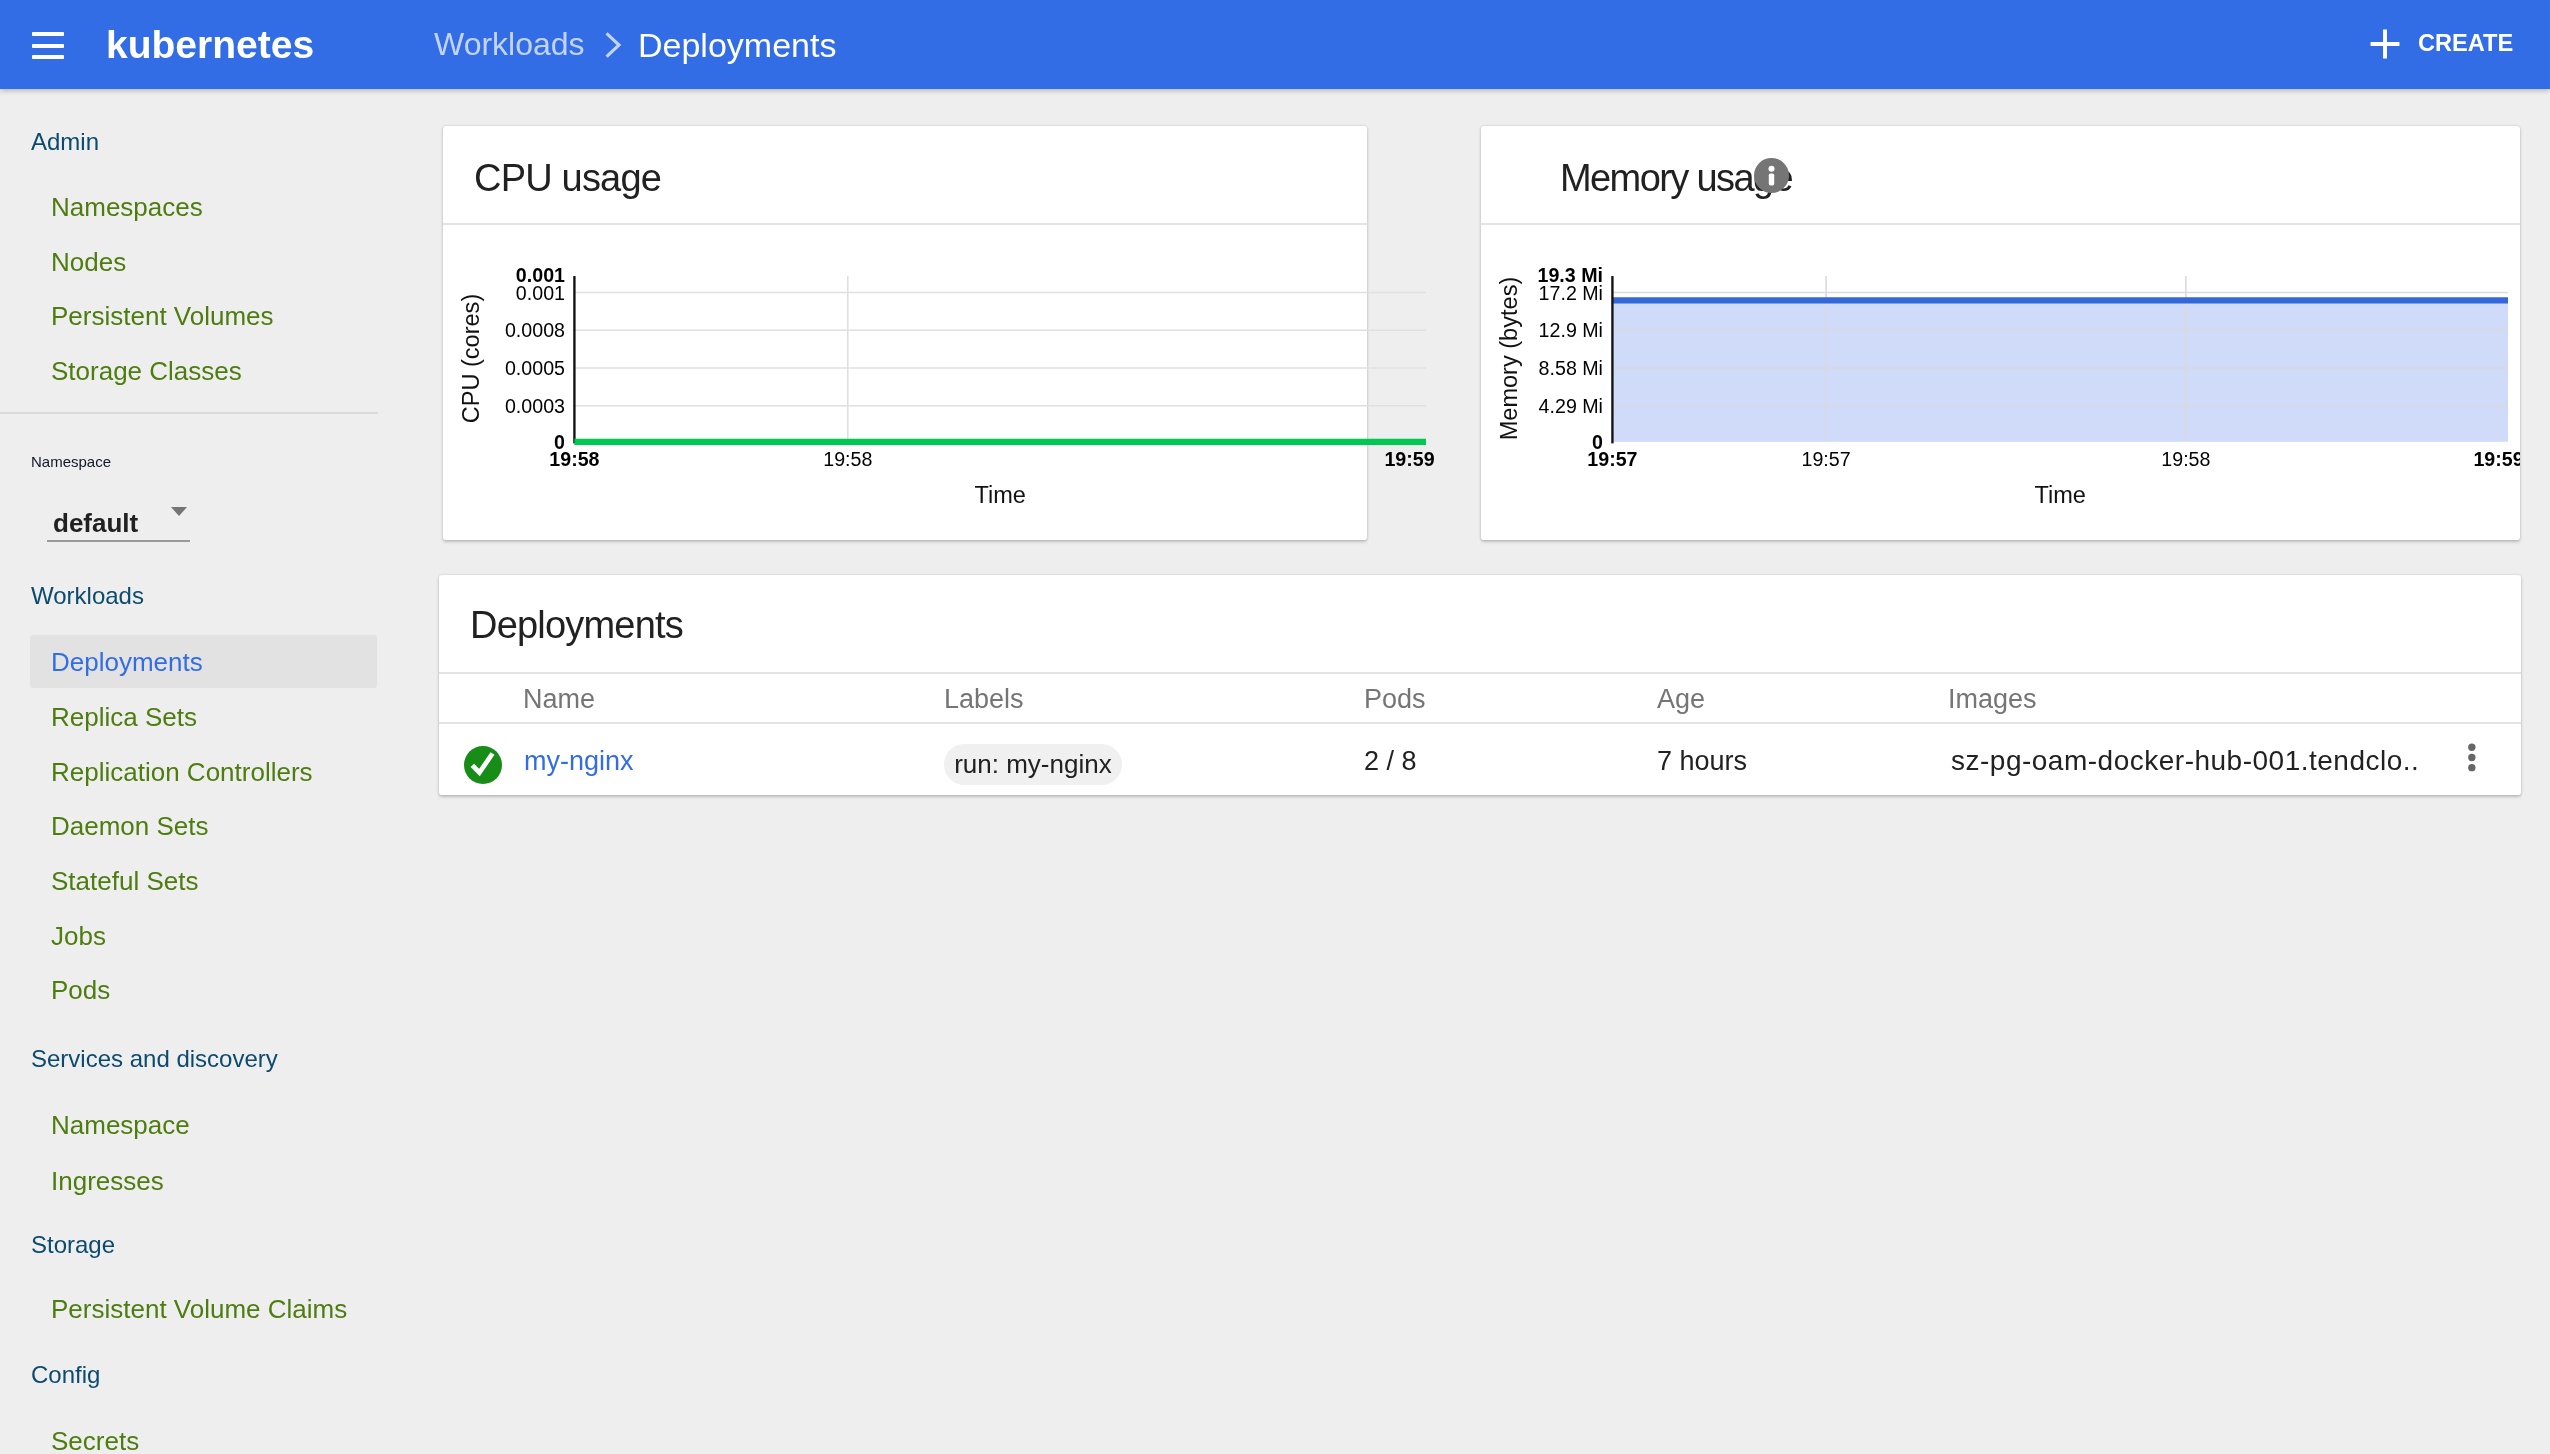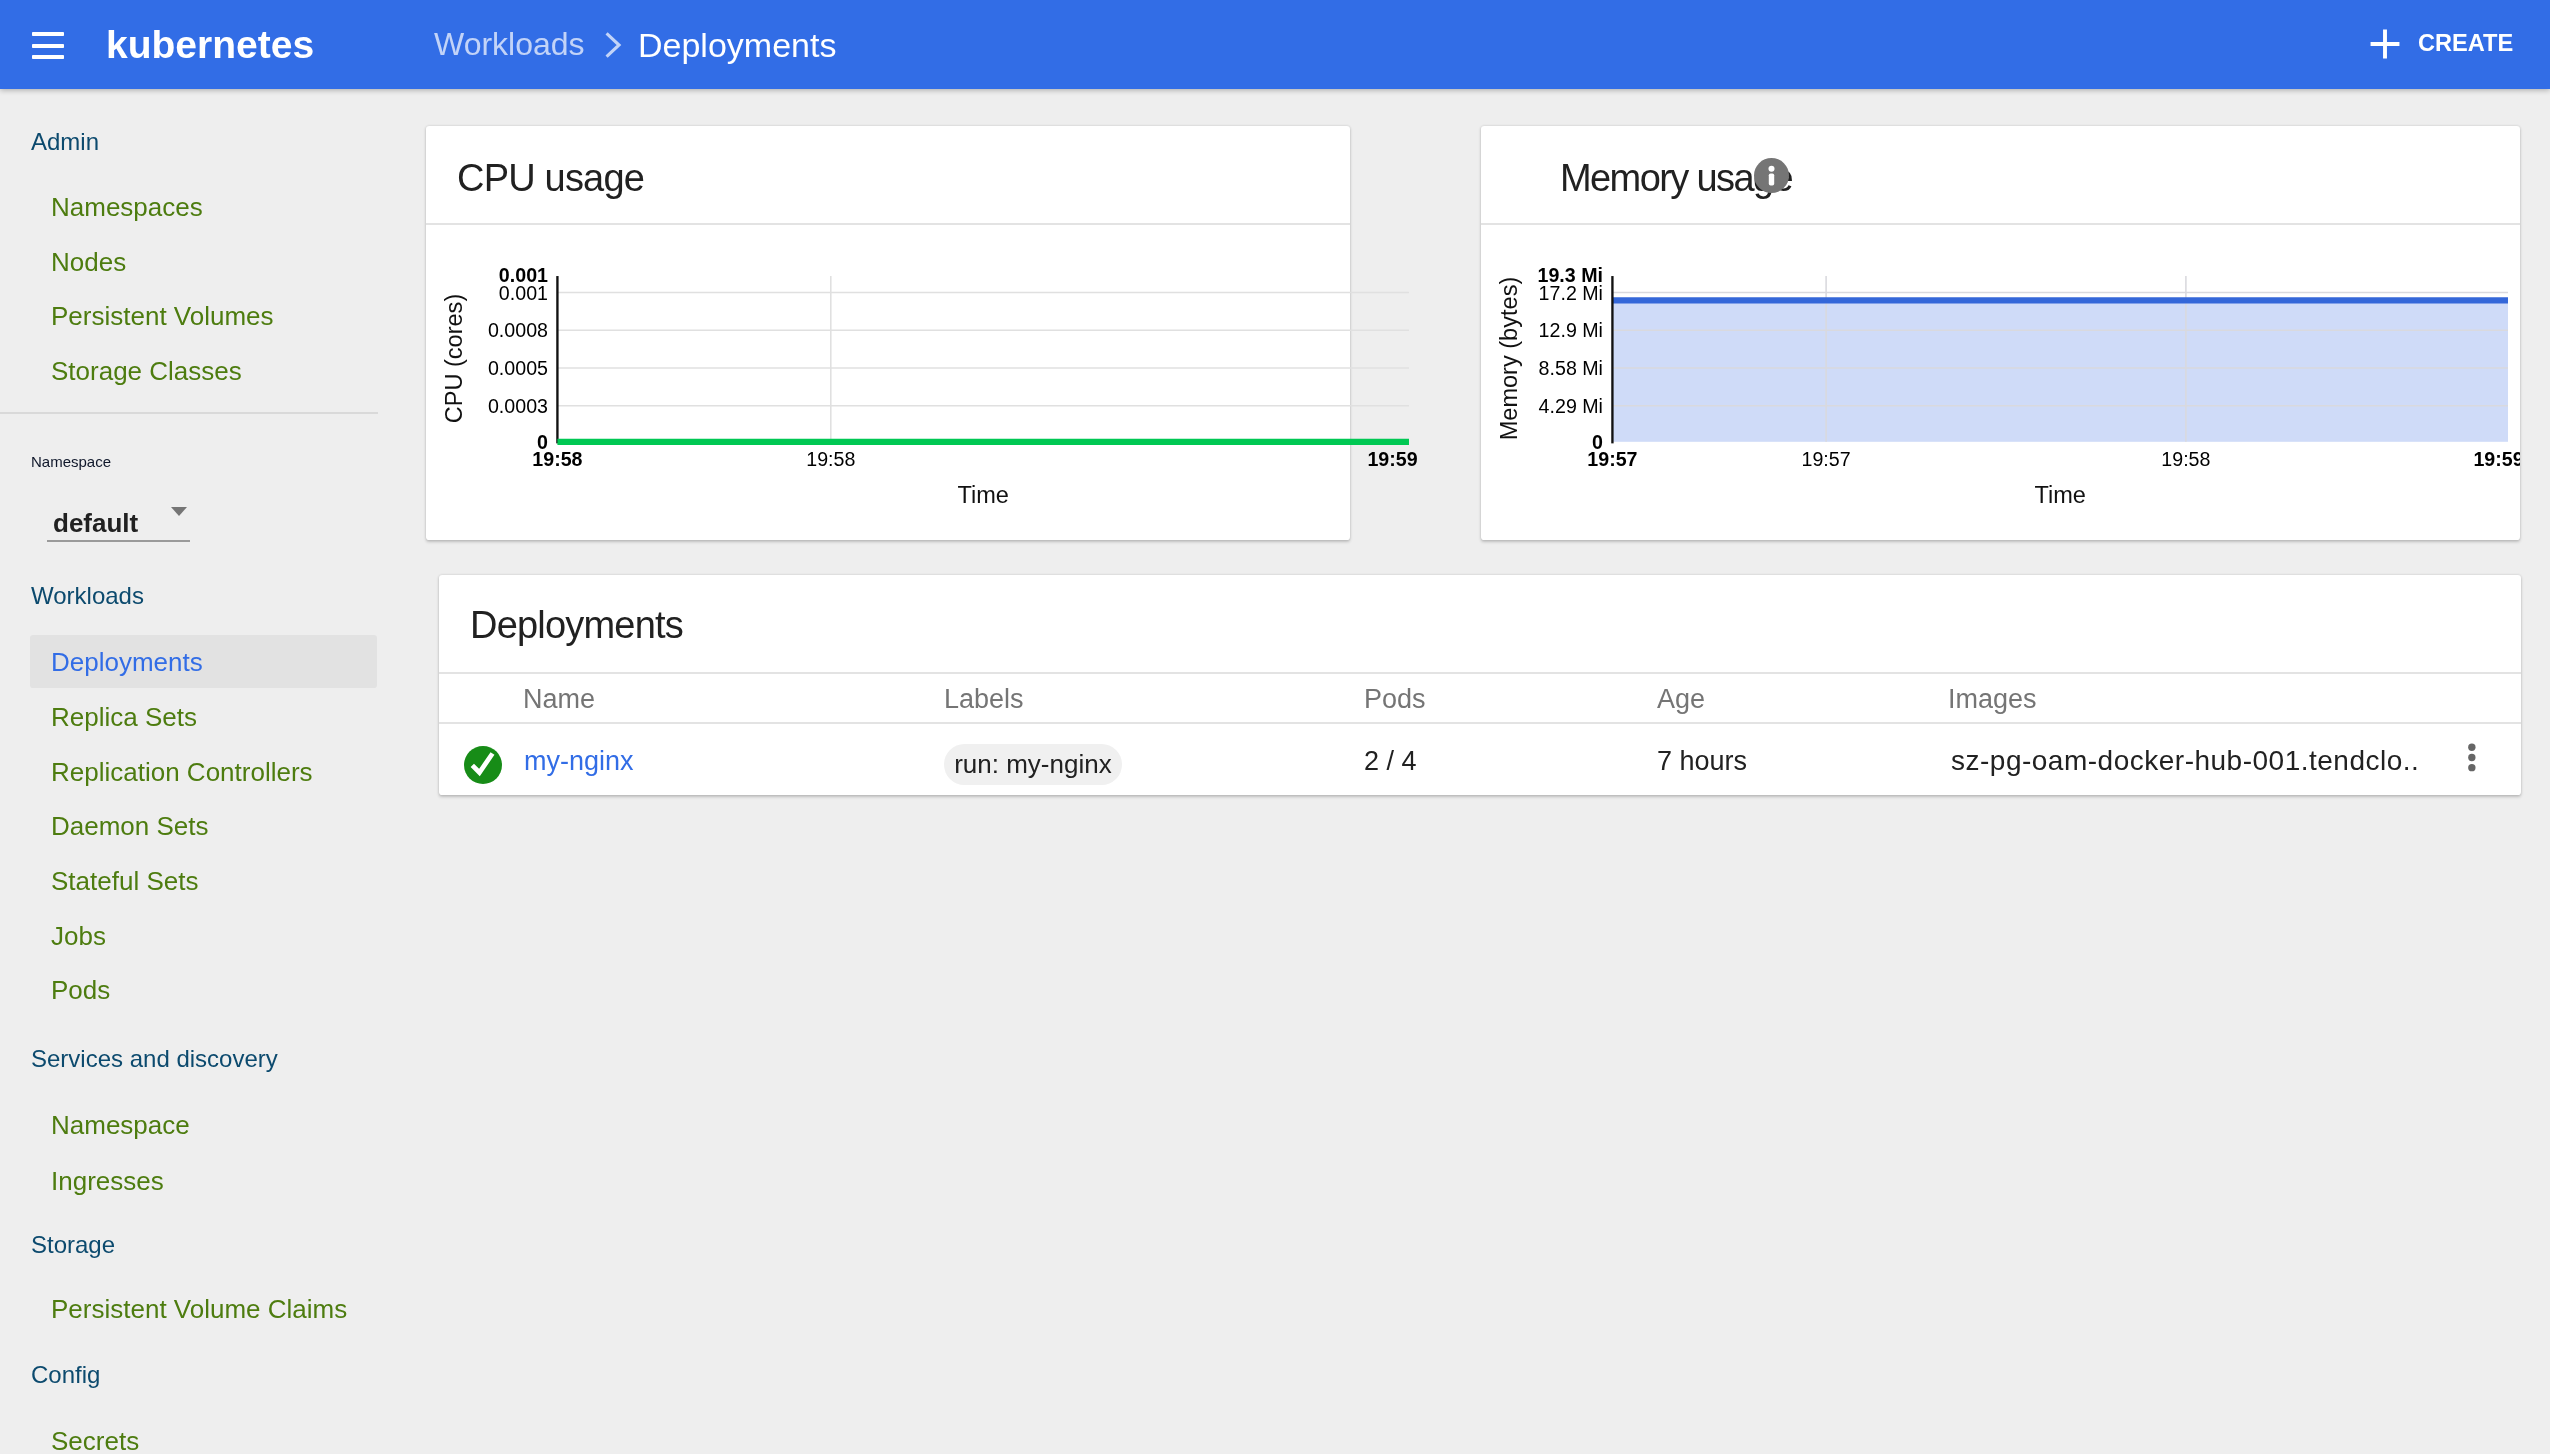--- a/index.html
+++ b/index.html
@@ -66,21 +66,21 @@
 <div class="navi" style="top:923px">Jobs</div>
 <div class="navi" style="top:977px">Pods</div>
 <div class="navh" style="top:1047px">Services and discovery</div>
 <div class="navi" style="top:1112px">Namespace</div>
 <div class="navi" style="top:1168px">Ingresses</div>
 <div class="navh" style="top:1233px">Storage</div>
 <div class="navi" style="top:1296px">Persistent Volume Claims</div>
 <div class="navh" style="top:1363px">Config</div>
 <div class="navi" style="top:1428px">Secrets</div>
 
-<div class="card" style="left:426px; top:126px; width:924px; height:414px">
+<div class="card" style="left:443px; top:126px; width:924px; height:414px">
   <div class="ctitle" style="top:33px;">CPU usage</div>
   <div class="divider" style="top:97px"></div>
   <svg width="1006" height="414" style="position:absolute; left:0; top:0" viewBox="0 0 1280 527">
     <g stroke="#e0e0e0" stroke-width="2">
       <line x1="167" y1="212" x2="1251" y2="212"></line>
       <line x1="167" y1="260" x2="1251" y2="260"></line>
       <line x1="167" y1="308" x2="1251" y2="308"></line>
       <line x1="167" y1="356" x2="1251" y2="356"></line>
       <line x1="515" y1="191" x2="515" y2="402"></line>
     </g>
@@ -151,21 +151,21 @@
   <div class="th" style="left:925px; top:111px">Pods</div>
   <div class="th" style="left:1218px; top:111px">Age</div>
   <div class="th" style="left:1509px; top:111px">Images</div>
   <div class="divider" style="top:147px"></div>
   <svg class="abs" style="left:25px; top:171px" width="38" height="38" viewBox="0 0 48 48">
     <circle cx="24" cy="24" r="24" fill="#178c17"></circle>
     <path d="M 10.5 24.5 L 19.5 33.5 L 36 9.5" fill="none" stroke="#fff" stroke-width="6"></path>
   </svg>
   <div class="td" style="left:85px; top:173px; color:#326de6">my-nginx</div>
   <div class="abs" style="left:505px; top:169px; height:41px; border-radius:20.4px; background:#f0f0f0; padding:0 10.2px; font-size:26px; line-height:41px; color:#212121">run: my-nginx</div>
-  <div class="td" style="left:925px; top:173px">2 / 4</div>
+  <div class="td" style="left:925px; top:173px">2 / 8</div>
   <div class="td" style="left:1218px; top:173px">7 hours</div>
   <div class="td" style="left:1512px; top:172px; font-size:28px; letter-spacing:0.5px">sz-pg-oam-docker-hub-001.tendclo..</div>
   <svg class="abs" style="left:2025px; top:166px" width="15.7" height="47" viewBox="0 0 20 60">
     <circle cx="10" cy="8" r="4.7" fill="#666"></circle>
     <circle cx="10" cy="21" r="4.7" fill="#666"></circle>
     <circle cx="10" cy="34" r="4.7" fill="#666"></circle>
   </svg>
 </div>
 
 

